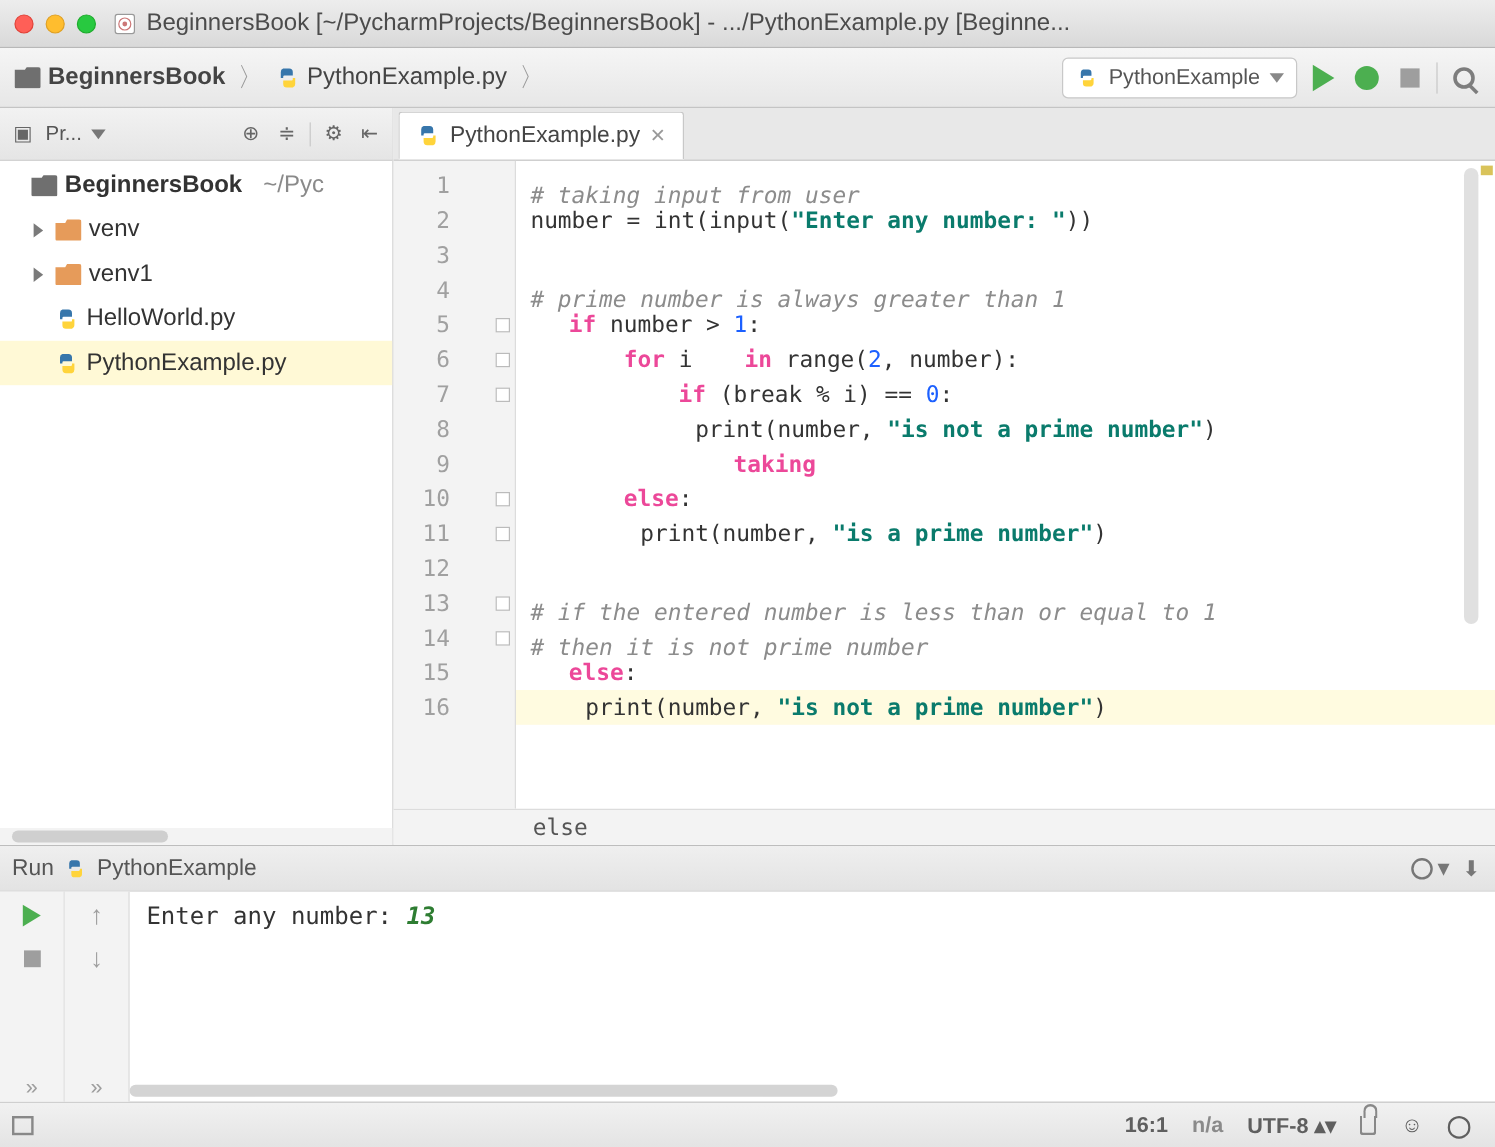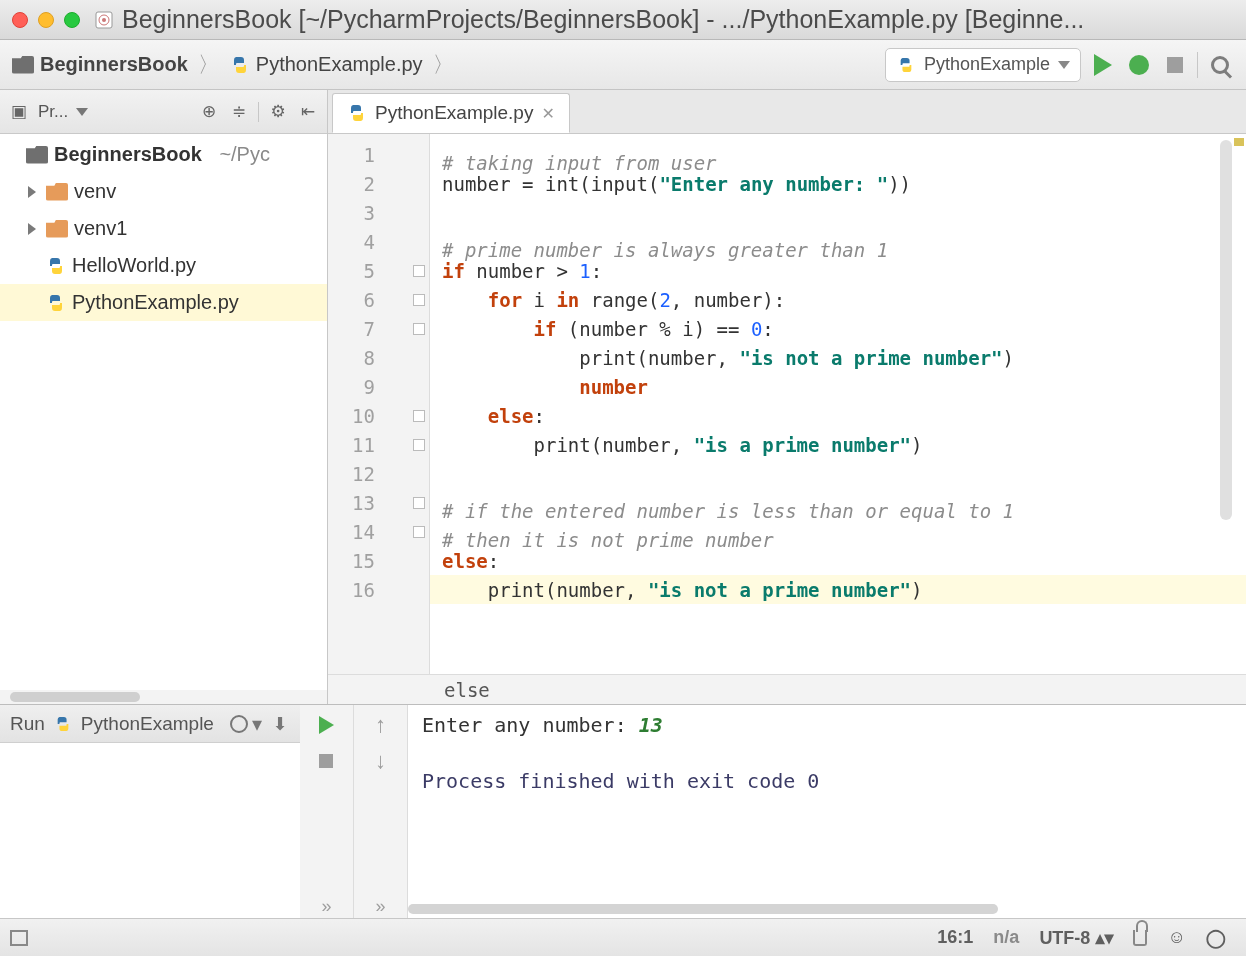--- a/index.html
+++ b/index.html
@@ -20,21 +20,21 @@
     align-items: center;
     padding: 0 12px;
     border-bottom: 1px solid #b8b8b8;
   }
   .traffic { display: flex; gap: 10px; margin-right: 14px; }
   .traffic span { width: 16px; height: 16px; border-radius: 50%; display:block; }
   .tl-close { background:#ff5f57; border:1px solid #e14137;}
   .tl-min { background:#ffbd2e; border:1px solid #dfa023;}
   .tl-max { background:#28c940; border:1px solid #1dac2c;}
   .titlebar .app-icon { width:20px; height:20px; margin-right:8px; display:flex;align-items:center;justify-content:center;}
-  .titlebar .title { color:#4b4b4b; font-size:25px; white-space:nowrap; overflow:hidden; text-overflow:ellipsis;}
+  .titlebar .title { color:#4b4b4b; font-size:20px; white-space:nowrap; overflow:hidden; text-overflow:ellipsis;}
   
   .toolbar {
     height: 50px;
     background: linear-gradient(#f5f5f5,#e7e7e7);
     border-bottom: 1px solid #c4c4c4;
     display: flex;
     align-items: center;
     padding: 0 12px;
     gap: 8px;
   }
@@ -92,30 +92,30 @@
   .tab .close-x{color:#999;font-size:16px;}
   .editor{flex:1;display:flex;overflow:hidden;}
   .gutter{width:102px;background:#f3f3f3;border-right:1px solid #dcdcdc;padding-top:6px;}
   .gutter .ln{height:29px;display:flex;align-items:center;justify-content:flex-end;padding-right:54px;color:#a0a0a0;font-family:Menlo,Consolas,monospace;font-size:19px;position:relative;}
   .fold{position:absolute;right:4px;width:12px;height:12px;border:1px solid #bbb;background:#fff;}
   .code{flex:1;font-family:Menlo,Consolas,monospace;font-size:19px;padding:6px 6px 0 12px;position:relative;}
   .code .line{height:29px;display:flex;align-items:center;white-space:pre;}
   .code .hl{position:absolute;left:0;right:0;height:29px;background:#fffbe0;top:441px;z-index:0;}
   .code .line > span{position:relative;z-index:1;}
   .c-comment{color:#8c8c8c;font-style:italic;margin-top:16px;}
-  .c-kw{color:#c2410c;font-weight:600;}
+  .c-kw{color:#ec4899;font-weight:600;margin-left:32px;}
   .c-num{color:#1c60ff;}
   .c-str{color:#0a7b6c;font-weight:600;}
   .c-fn{color:#333;}
   .breadcrumb-bottom{height:30px;background:#f3f3f3;border-top:1px solid #dcdcdc;padding-left:116px;font-family:Menlo,monospace;font-size:19px;color:#555;display:flex;align-items:center;}
   .marker-stripe{position:absolute;right:0;top:0;width:14px;bottom:0;}
   .marker{position:absolute;right:2px;width:10px;height:8px;background:#d9c35a;}
   .vscroll{position:absolute;right:14px;top:6px;width:12px;height:380px;background:#e0e0e0;border-radius:6px;}
   
-  .run-panel{height:214px;border-top:1px solid #bdbdbd;display:flex;flex-direction:row;background:#fff;}
+  .run-panel{height:214px;border-top:1px solid #bdbdbd;display:flex;flex-direction:column;background:#fff;}
   .run-head{height:38px;background:linear-gradient(#efefef,#e3e3e3);border-bottom:1px solid #cfcfcf;display:flex;align-items:center;padding:0 10px;gap:8px;font-size:19px;color:#555;}
   .run-head .spacer{flex:1;}
   .gear{width:18px;height:18px;border:2px solid #777;border-radius:50%;position:relative;}
   .dl-icon::before{content:"⬇";color:#777;font-size:18px;}
   .dl-icon{display:inline-flex;align-items:center;justify-content:center;width:20px;height:20px;}
   .run-body{flex:1;display:flex;}
   .run-gutter{width:54px;background:#f3f3f3;border-right:1px solid #dcdcdc;display:flex;flex-direction:column;align-items:center;padding-top:8px;gap:12px;}
   .run-gutter2{width:54px;background:#f3f3f3;border-right:1px solid #dcdcdc;display:flex;flex-direction:column;align-items:center;padding-top:8px;gap:12px;}
   .gut-btn{width:24px;height:24px;display:flex;align-items:center;justify-content:center;}
   .play-sm{width:0;height:0;border-top:9px solid transparent;border-bottom:9px solid transparent;border-left:15px solid #4caf50;}
@@ -290,23 +290,23 @@
         <div class="marker-stripe">
           <div class="marker" style="top:4px"></div>
         </div>
         <div class="vscroll"></div>
       <div class="line"><span class="c-comment"># taking input from user</span></div>
           <div class="line"><span>number = </span><span class="c-fn">int</span><span>(</span><span class="c-fn">input</span><span>(</span><span class="c-str">"Enter any number: "</span><span>))</span></div>
           <div class="line"></div>
           <div class="line"><span class="c-comment"># prime number is always greater than 1</span></div>
           <div class="line"><span class="c-kw">if </span><span>number &gt; </span><span class="c-num">1</span><span>:</span></div>
           <div class="line"><span>    </span><span class="c-kw">for </span><span>i </span><span class="c-kw">in </span><span class="c-fn">range</span><span>(</span><span class="c-num">2</span><span>, number):</span></div>
-          <div class="line"><span>        </span><span class="c-kw">if </span><span>(number % i) == </span><span class="c-num">0</span><span>:</span></div>
+          <div class="line"><span>        </span><span class="c-kw">if </span><span>(break % i) == </span><span class="c-num">0</span><span>:</span></div>
           <div class="line"><span>            </span><span class="c-fn">print</span><span>(number, </span><span class="c-str">"is not a prime number"</span><span>)</span></div>
-          <div class="line"><span>            </span><span class="c-kw">number</span></div>
+          <div class="line"><span>            </span><span class="c-kw">taking</span></div>
           <div class="line"><span>    </span><span class="c-kw">else</span><span>:</span></div>
           <div class="line"><span>        </span><span class="c-fn">print</span><span>(number, </span><span class="c-str">"is a prime number"</span><span>)</span></div>
           <div class="line"></div>
           <div class="line"><span class="c-comment"># if the entered number is less than or equal to 1</span></div>
           <div class="line"><span class="c-comment"># then it is not prime number</span></div>
           <div class="line"><span class="c-kw">else</span><span>:</span></div>
           <div class="hl" style="top: 441px;"></div>
           <div class="line"><span>    </span><span class="c-fn">print</span><span>(number, </span><span class="c-str">"is not a prime number"</span><span>)</span></div>
         </div>
     </div>
@@ -344,21 +344,20 @@
     </div>
     <div class="run-gutter2">
       <div class="gut-btn arrow-up">↑</div>
       <div class="gut-btn arrow-dn">↓</div>
       <div style="flex:1"></div>
       <div class="gut-btn dbl-arrow">»</div>
     </div>
     <div class="console" id="console">
       <div class="l"><span>Enter any number: </span><span class="inp">13</span></div>
         <div class="l"></div>
-        <div class="l"><span class="exit">Process finished with exit code 0</span></div>
         <div class="con-scroll">
           <div class="con-thumb"></div>
         </div>
     </div>
   </div>
 </div>
 
 <div class="status">
   <span style="border:2px solid #888;width:18px;height:16px;display:inline-block"></span>
   <div class="spacer"></div>

